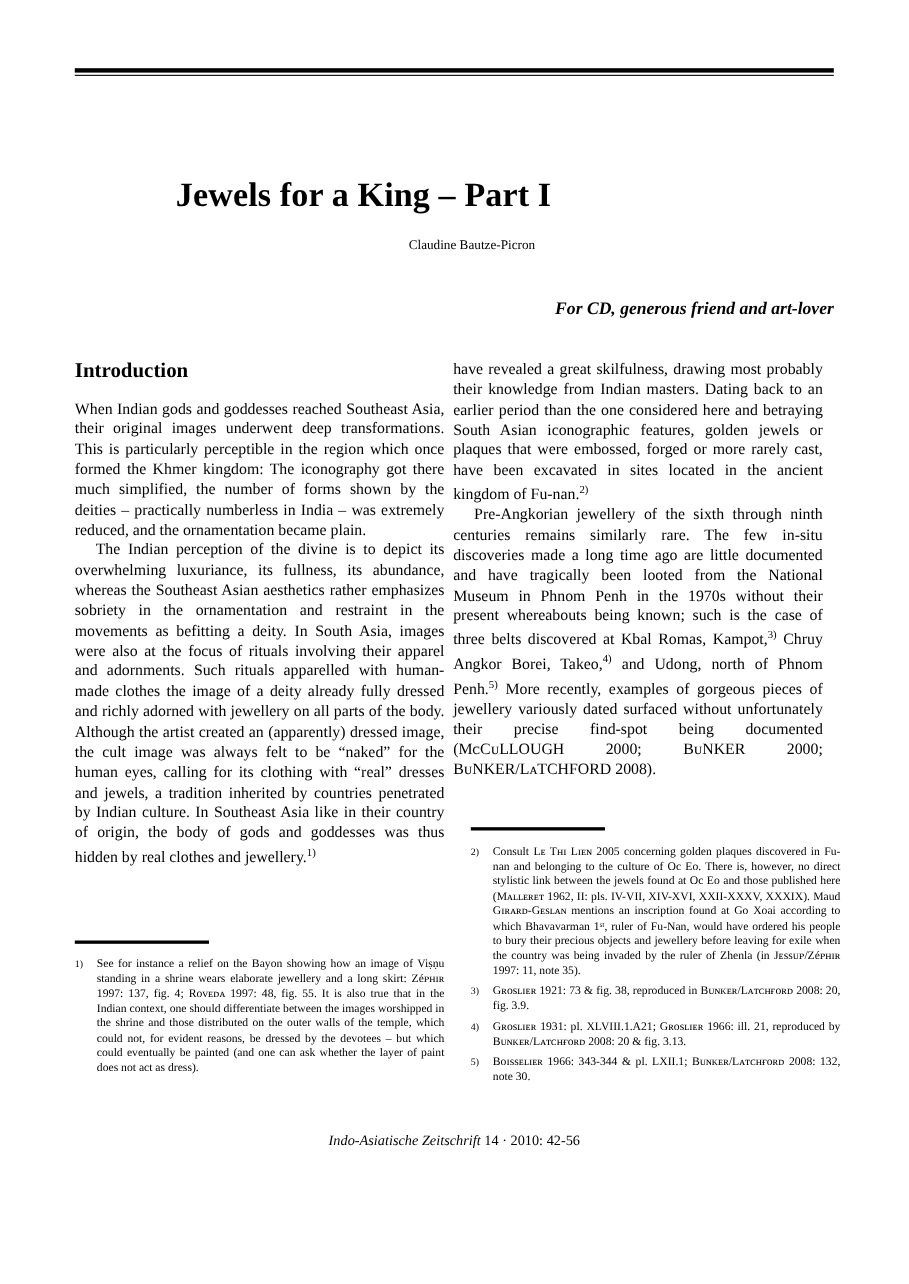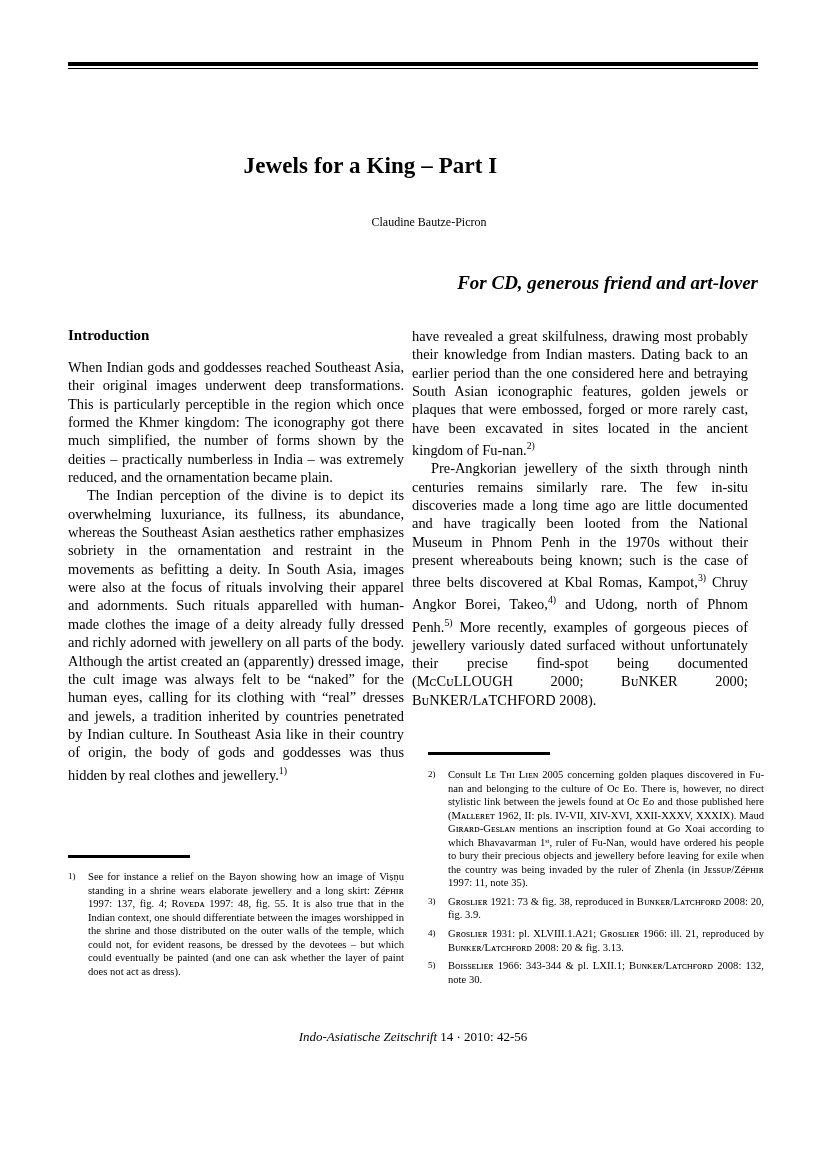--- a/index.html
+++ b/index.html
@@ -33,56 +33,55 @@
     box-sizing: border-box;
   }
 
   
   .title {
     position: absolute;
     left: 0;
     top: 138px;
     width: 661px;
     text-align: center;
-    font-size: 23px;
+    font-size: 31px;
     font-weight: bold;
     letter-spacing: 0.1px;
     font-family: "Liberation Serif", "DejaVu Serif", serif;
-    margin-left: 40px;
   }
   .author {
     position: absolute;
     left: 16px;
     top: 215px;
     width: 826px;
     text-align: center;
     font-size: 12px;
     font-family: "Liberation Serif", "DejaVu Serif", serif;
   }
   .dedication {
     position: absolute;
     right: 68px;
     top: 272px;
-    font-size: 19px;
+    font-size: 16px;
     font-style: italic;
     font-weight: bold;
     font-family: "Liberation Serif", "DejaVu Serif", serif;
   }
 
   
   .col {
     position: absolute;
     top: 327px;
     width: 336px;
   }
   .col-left  { left: 68px; }
   .col-right { left: 412px; }
 
   .section-head {
-    font-size: 15px;
+    font-size: 19px;
     font-weight: bold;
     margin: 0 0 14px 0;
     font-family: "Liberation Serif", "DejaVu Serif", serif;
   }
 
   p.body {
     margin: 0;
     font-size: 14.4px;
     line-height: 18.35px;
     text-align: justify;

